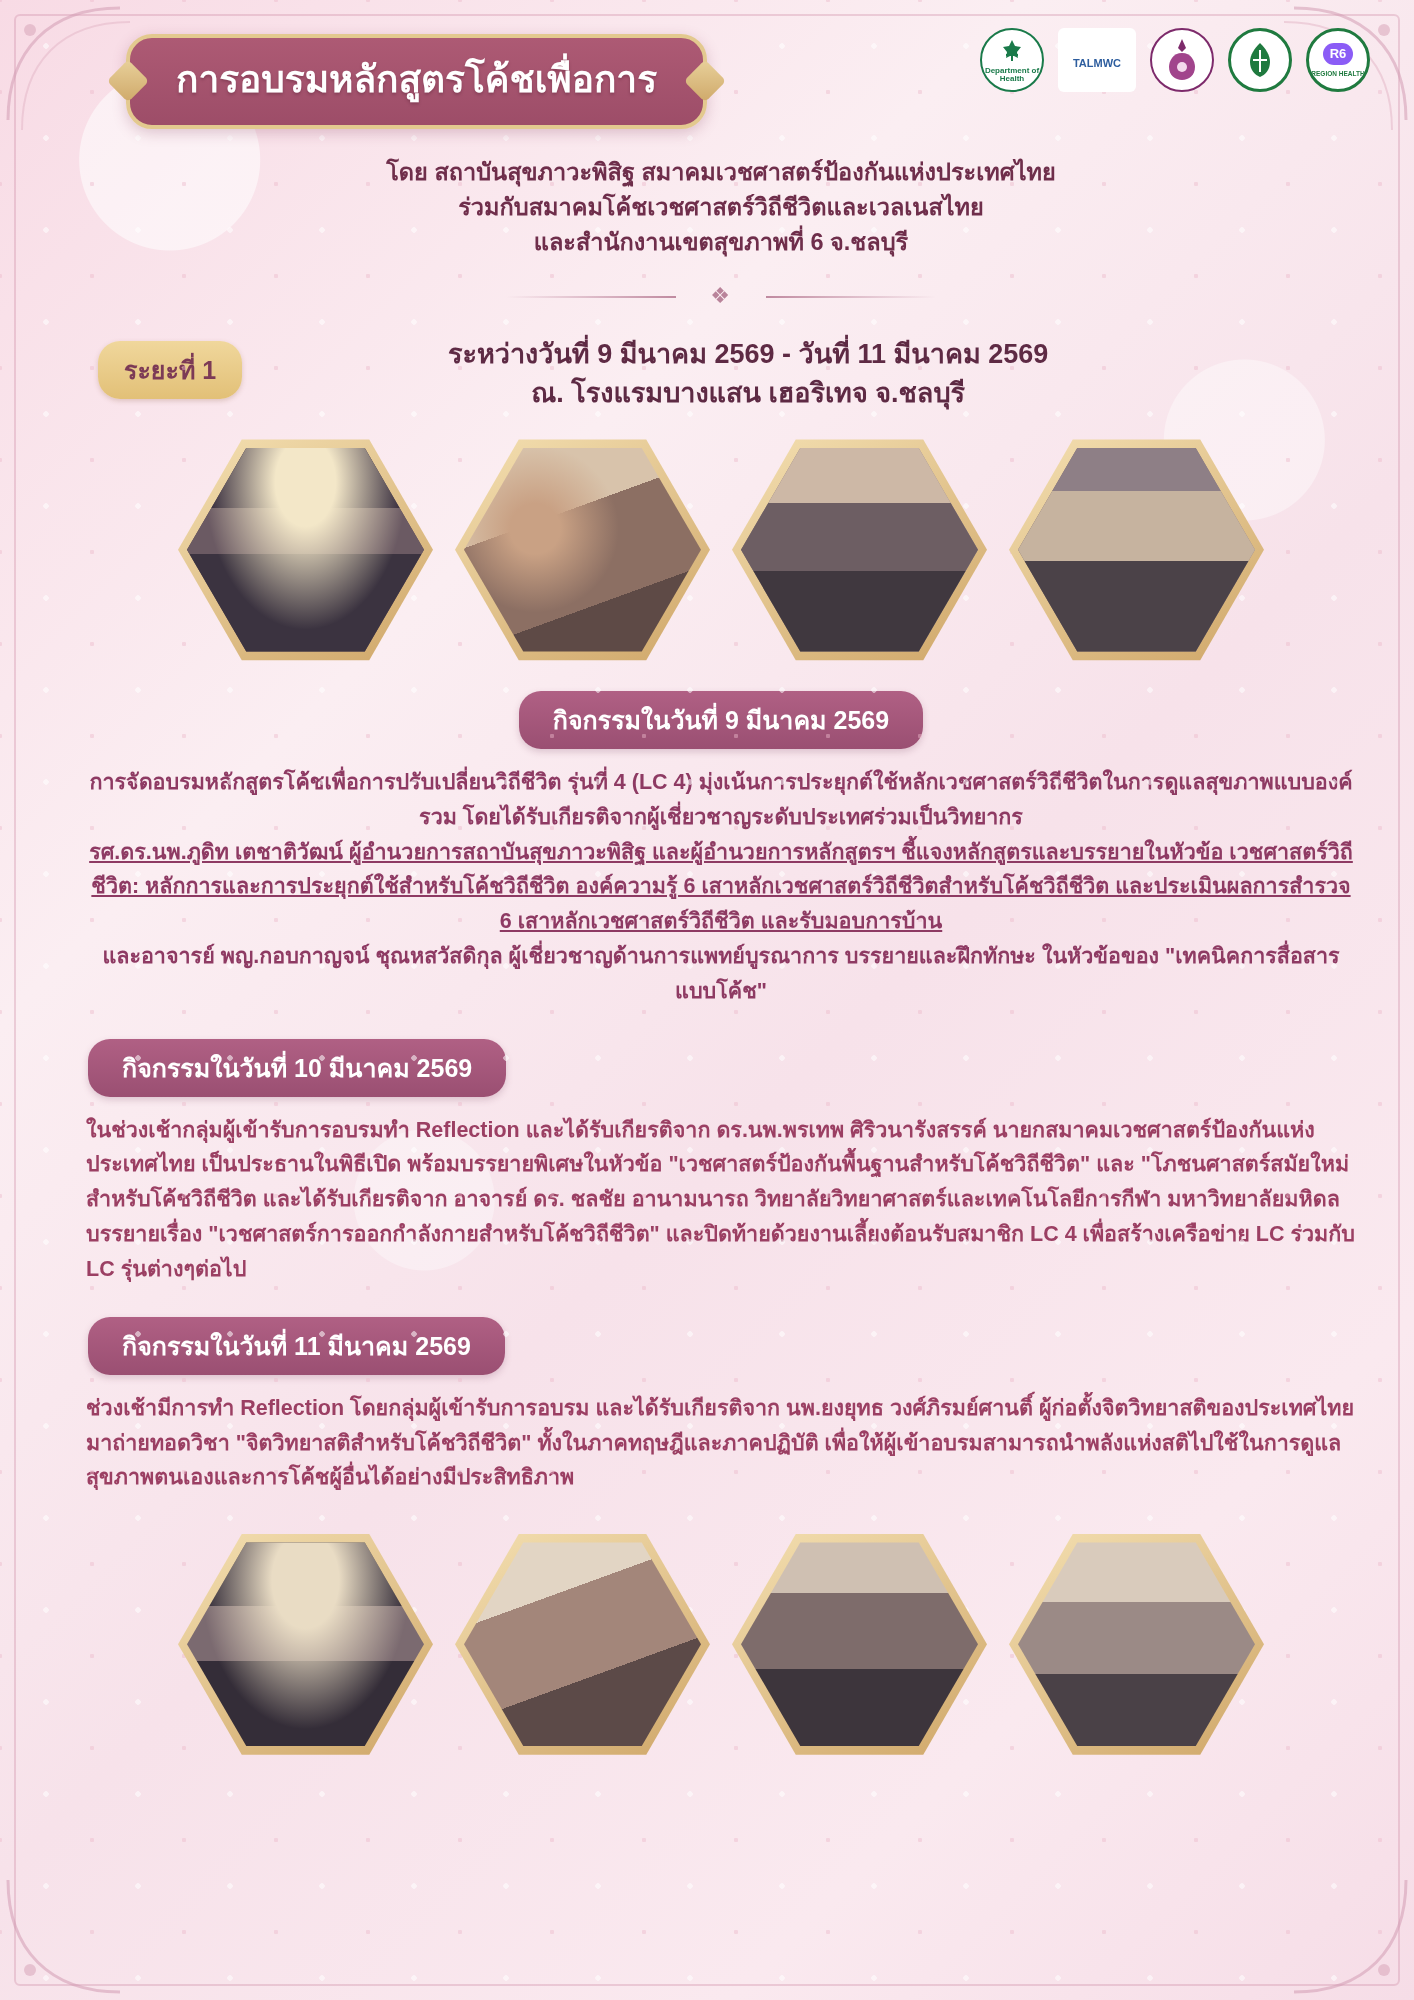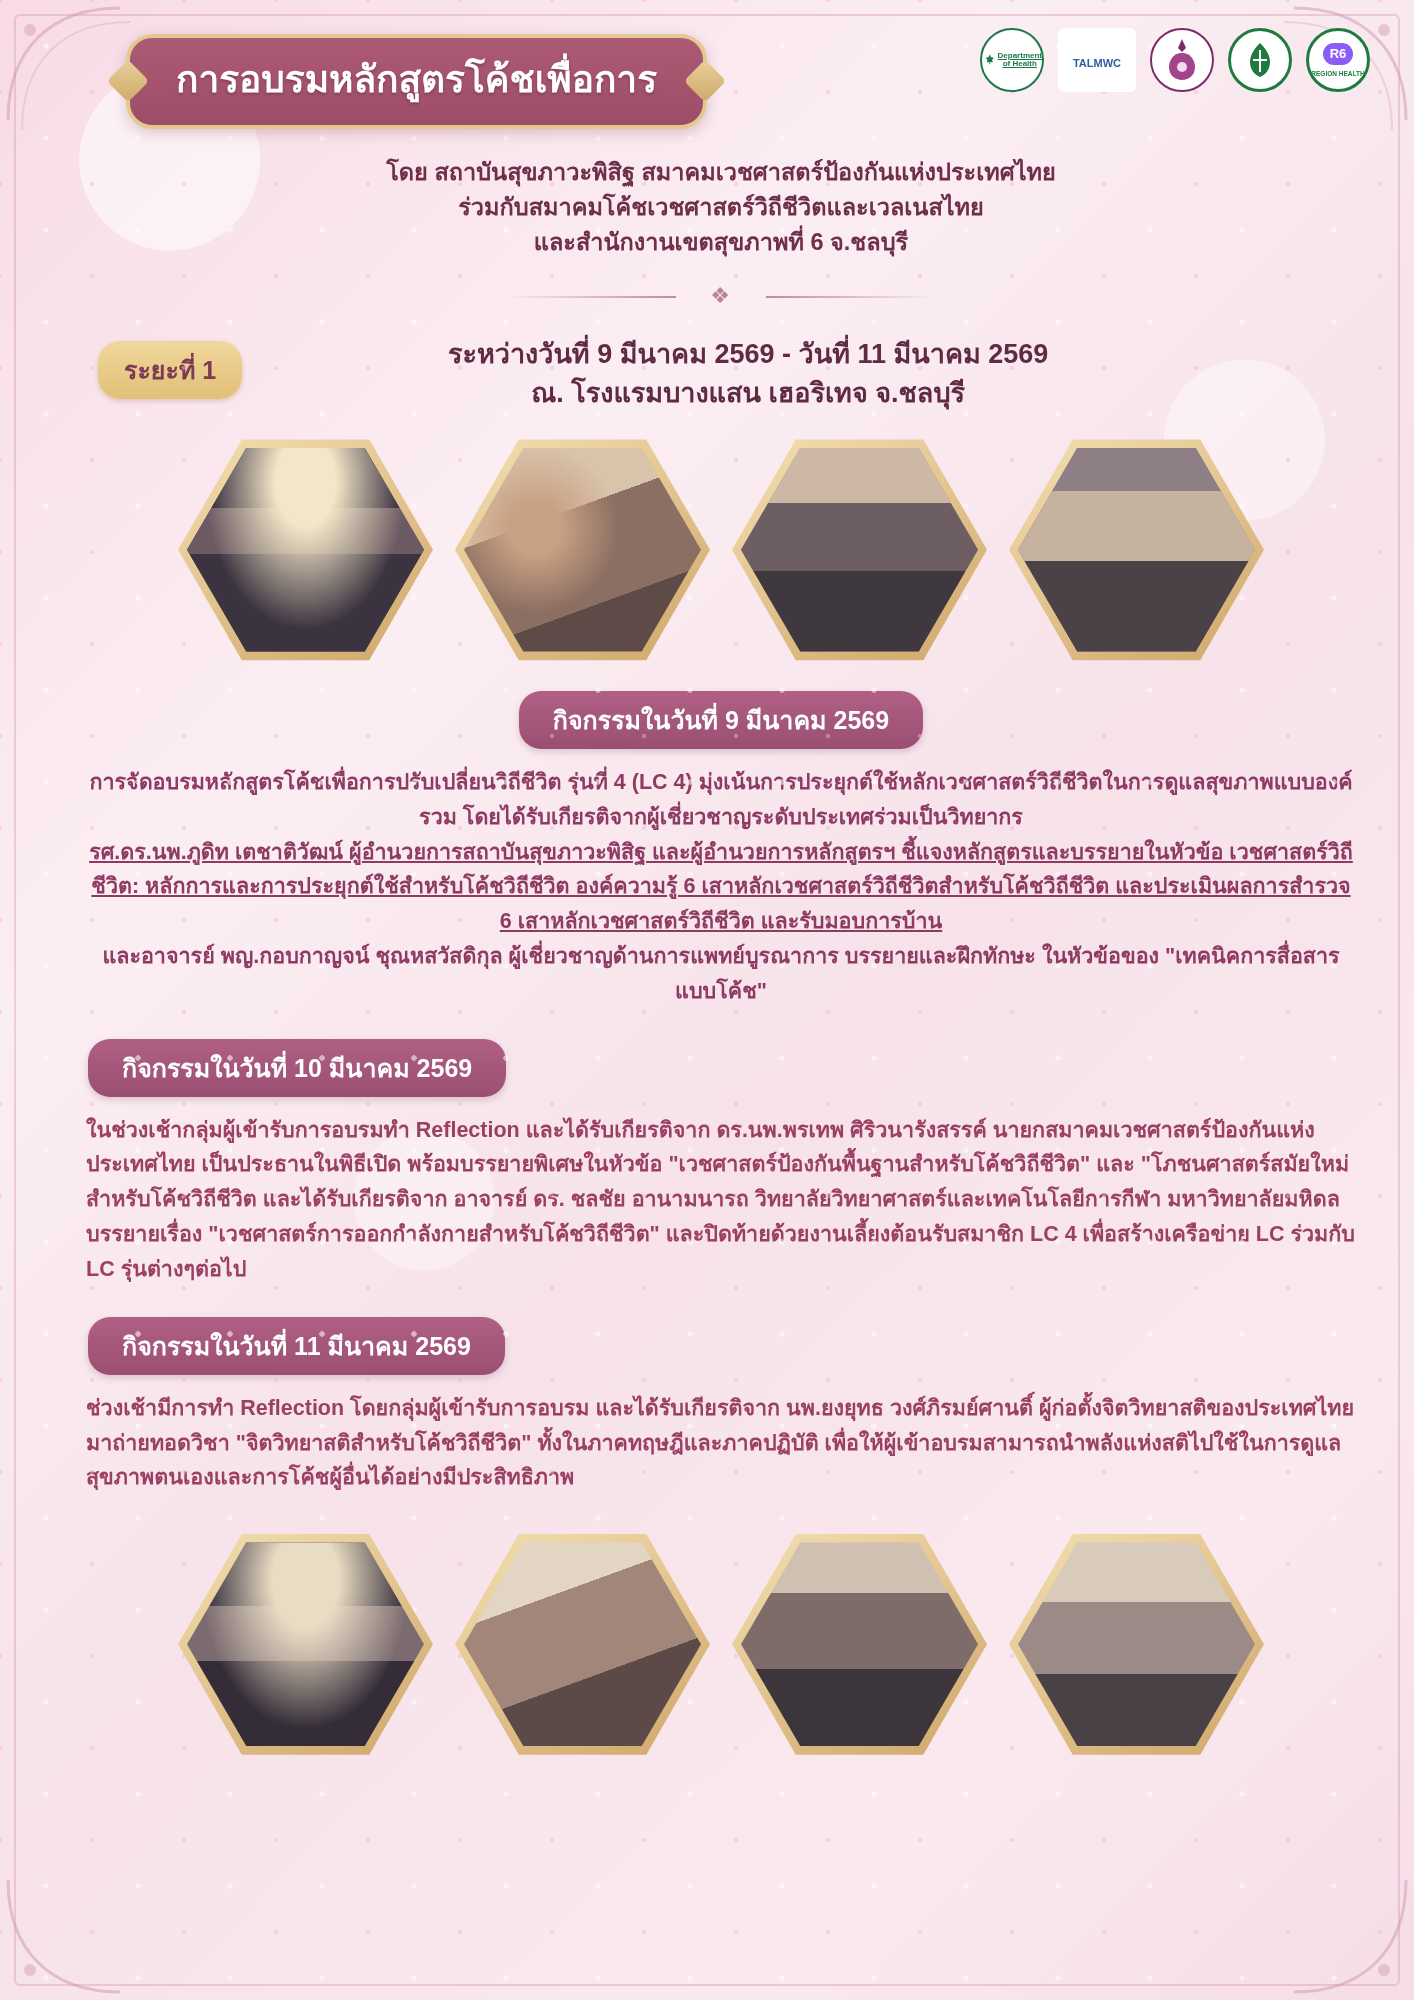--- a/index.html
+++ b/index.html
@@ -110,22 +110,21 @@
     font-weight: bold;
     text-align: center;
     line-height: 1.05;
     overflow: hidden;
     box-sizing: border-box;
   }
   .logo-moph {
     background: #ffffff;
     border: 2px solid #1a7a4a;
     color: #1a7a4a;
-    flex-direction: row;
-    text-decoration: underline;
+    flex-direction: column;
   }
   .logo-talmwc {
     background: #ffffff;
     color: #333;
     width: 78px;
     border-radius: 6px;
     flex-direction: column;
     gap: 36px;
   }
   .talm-dots {

